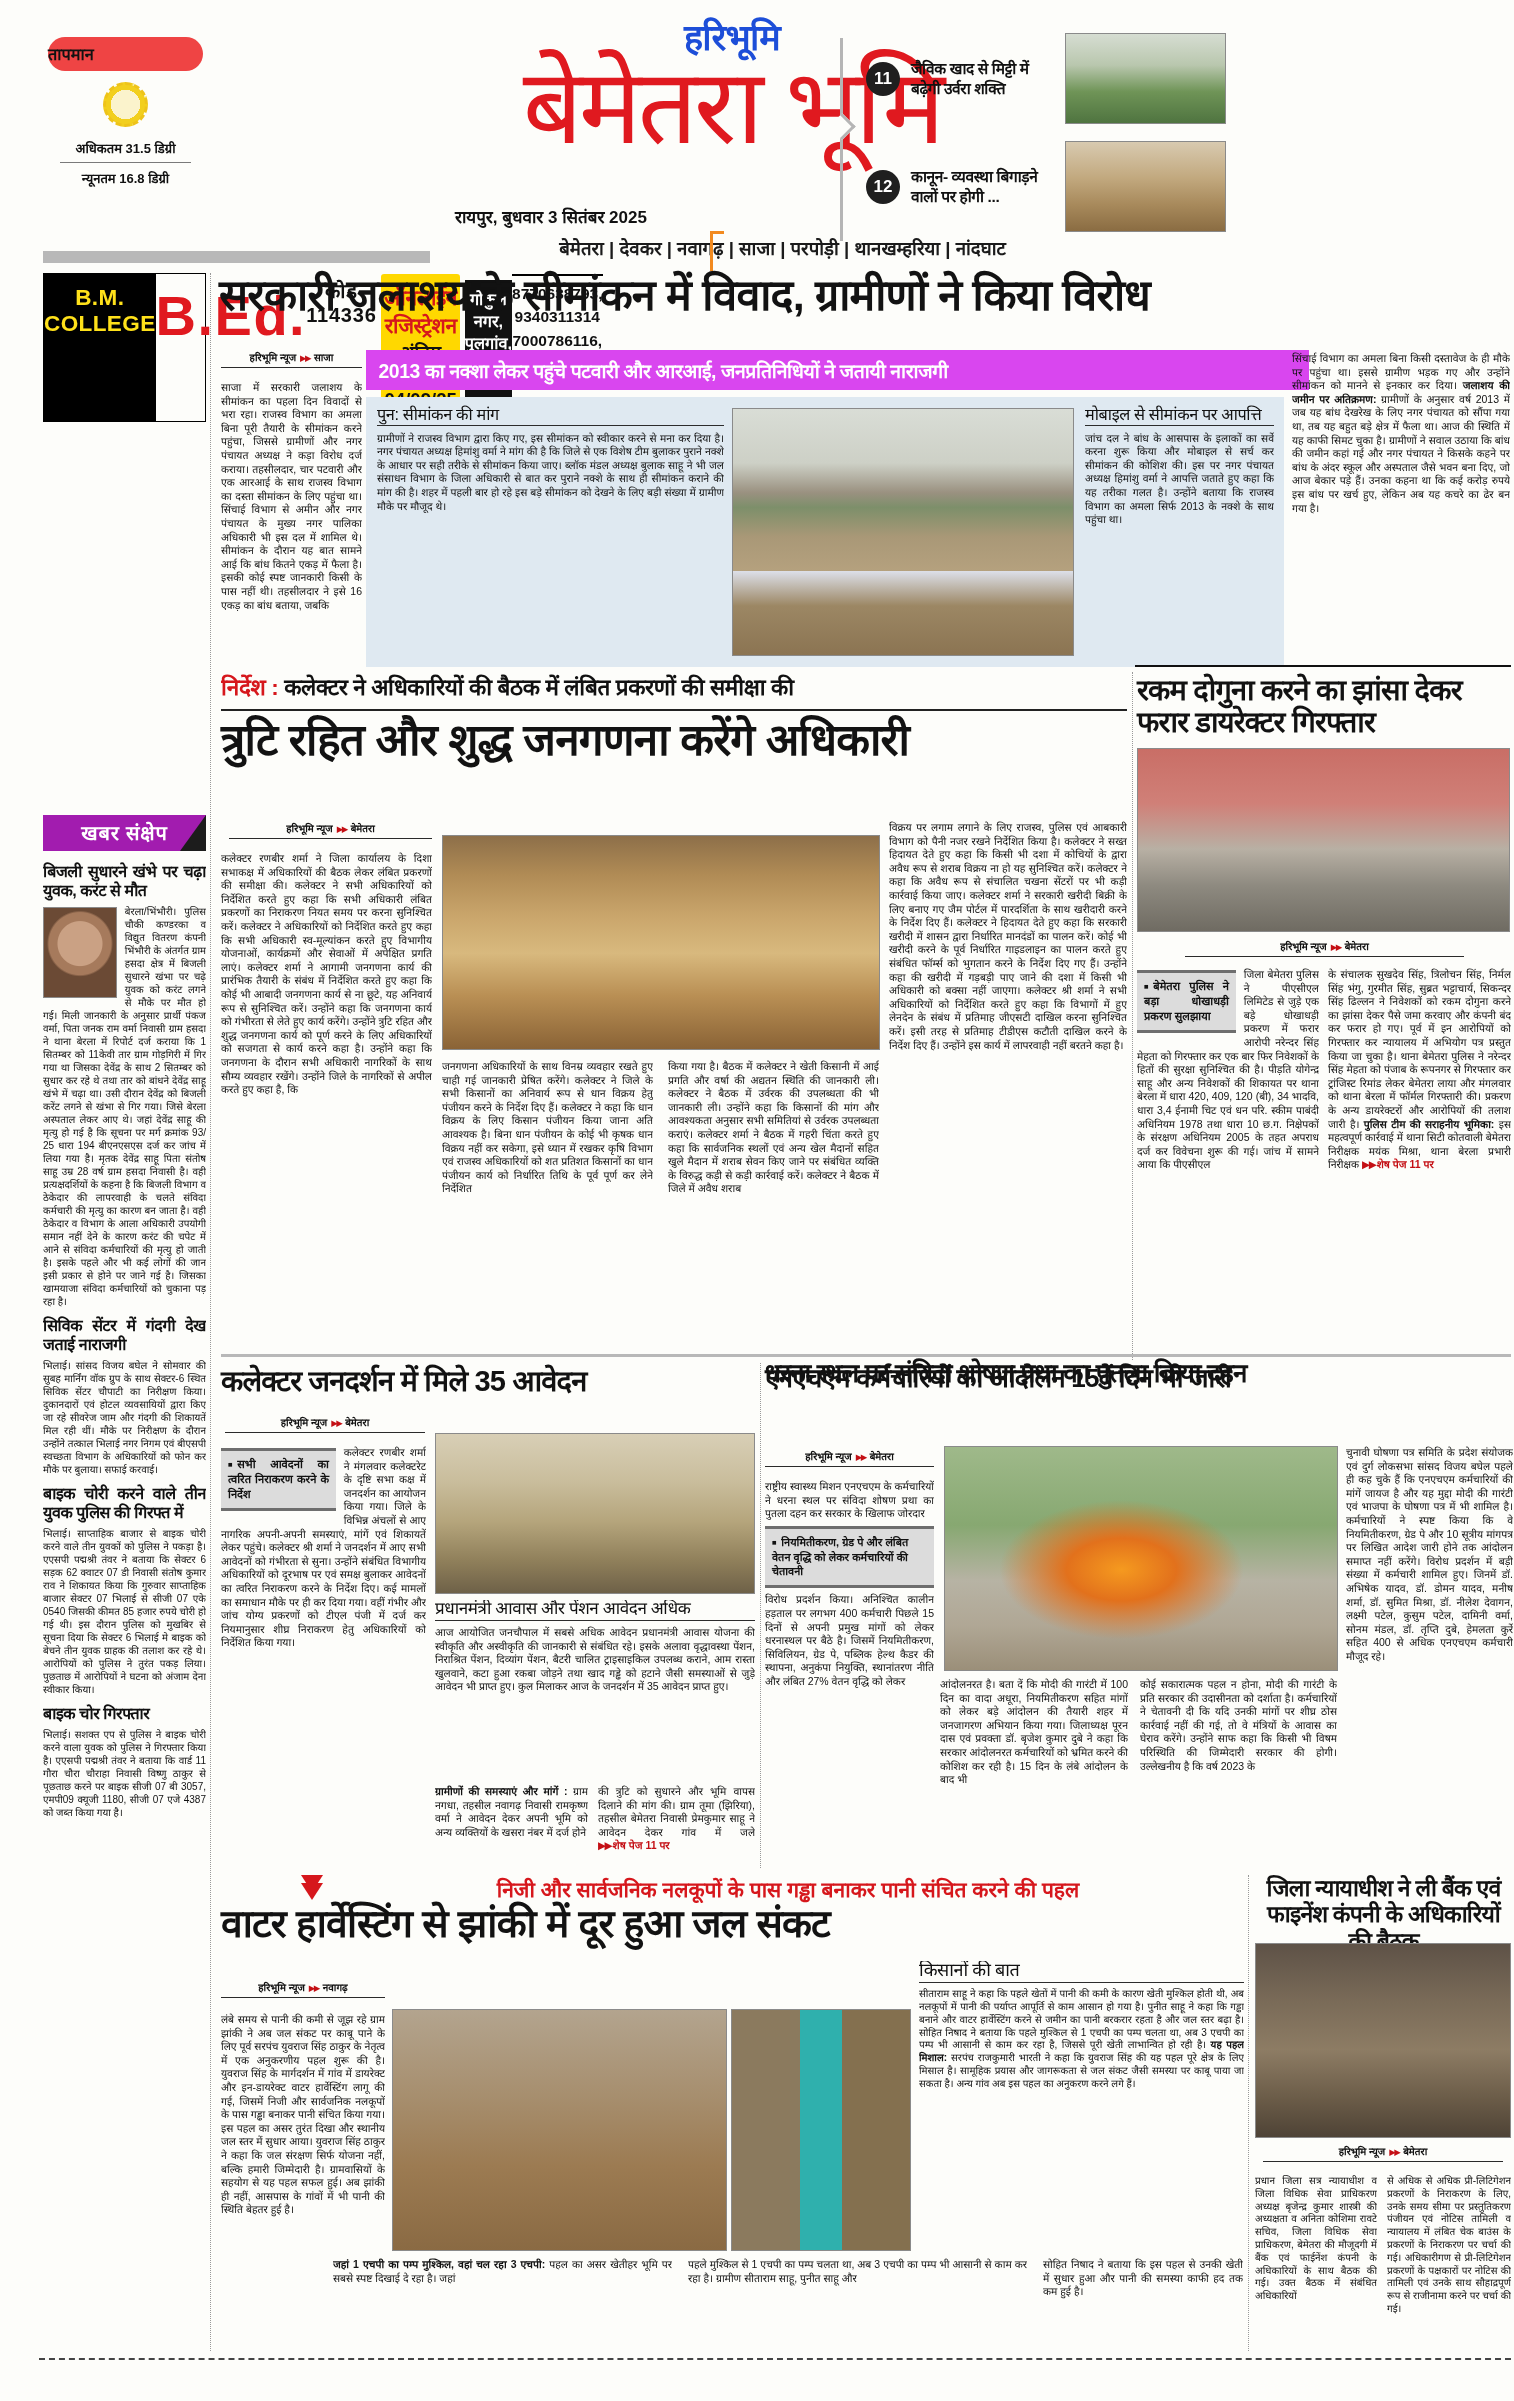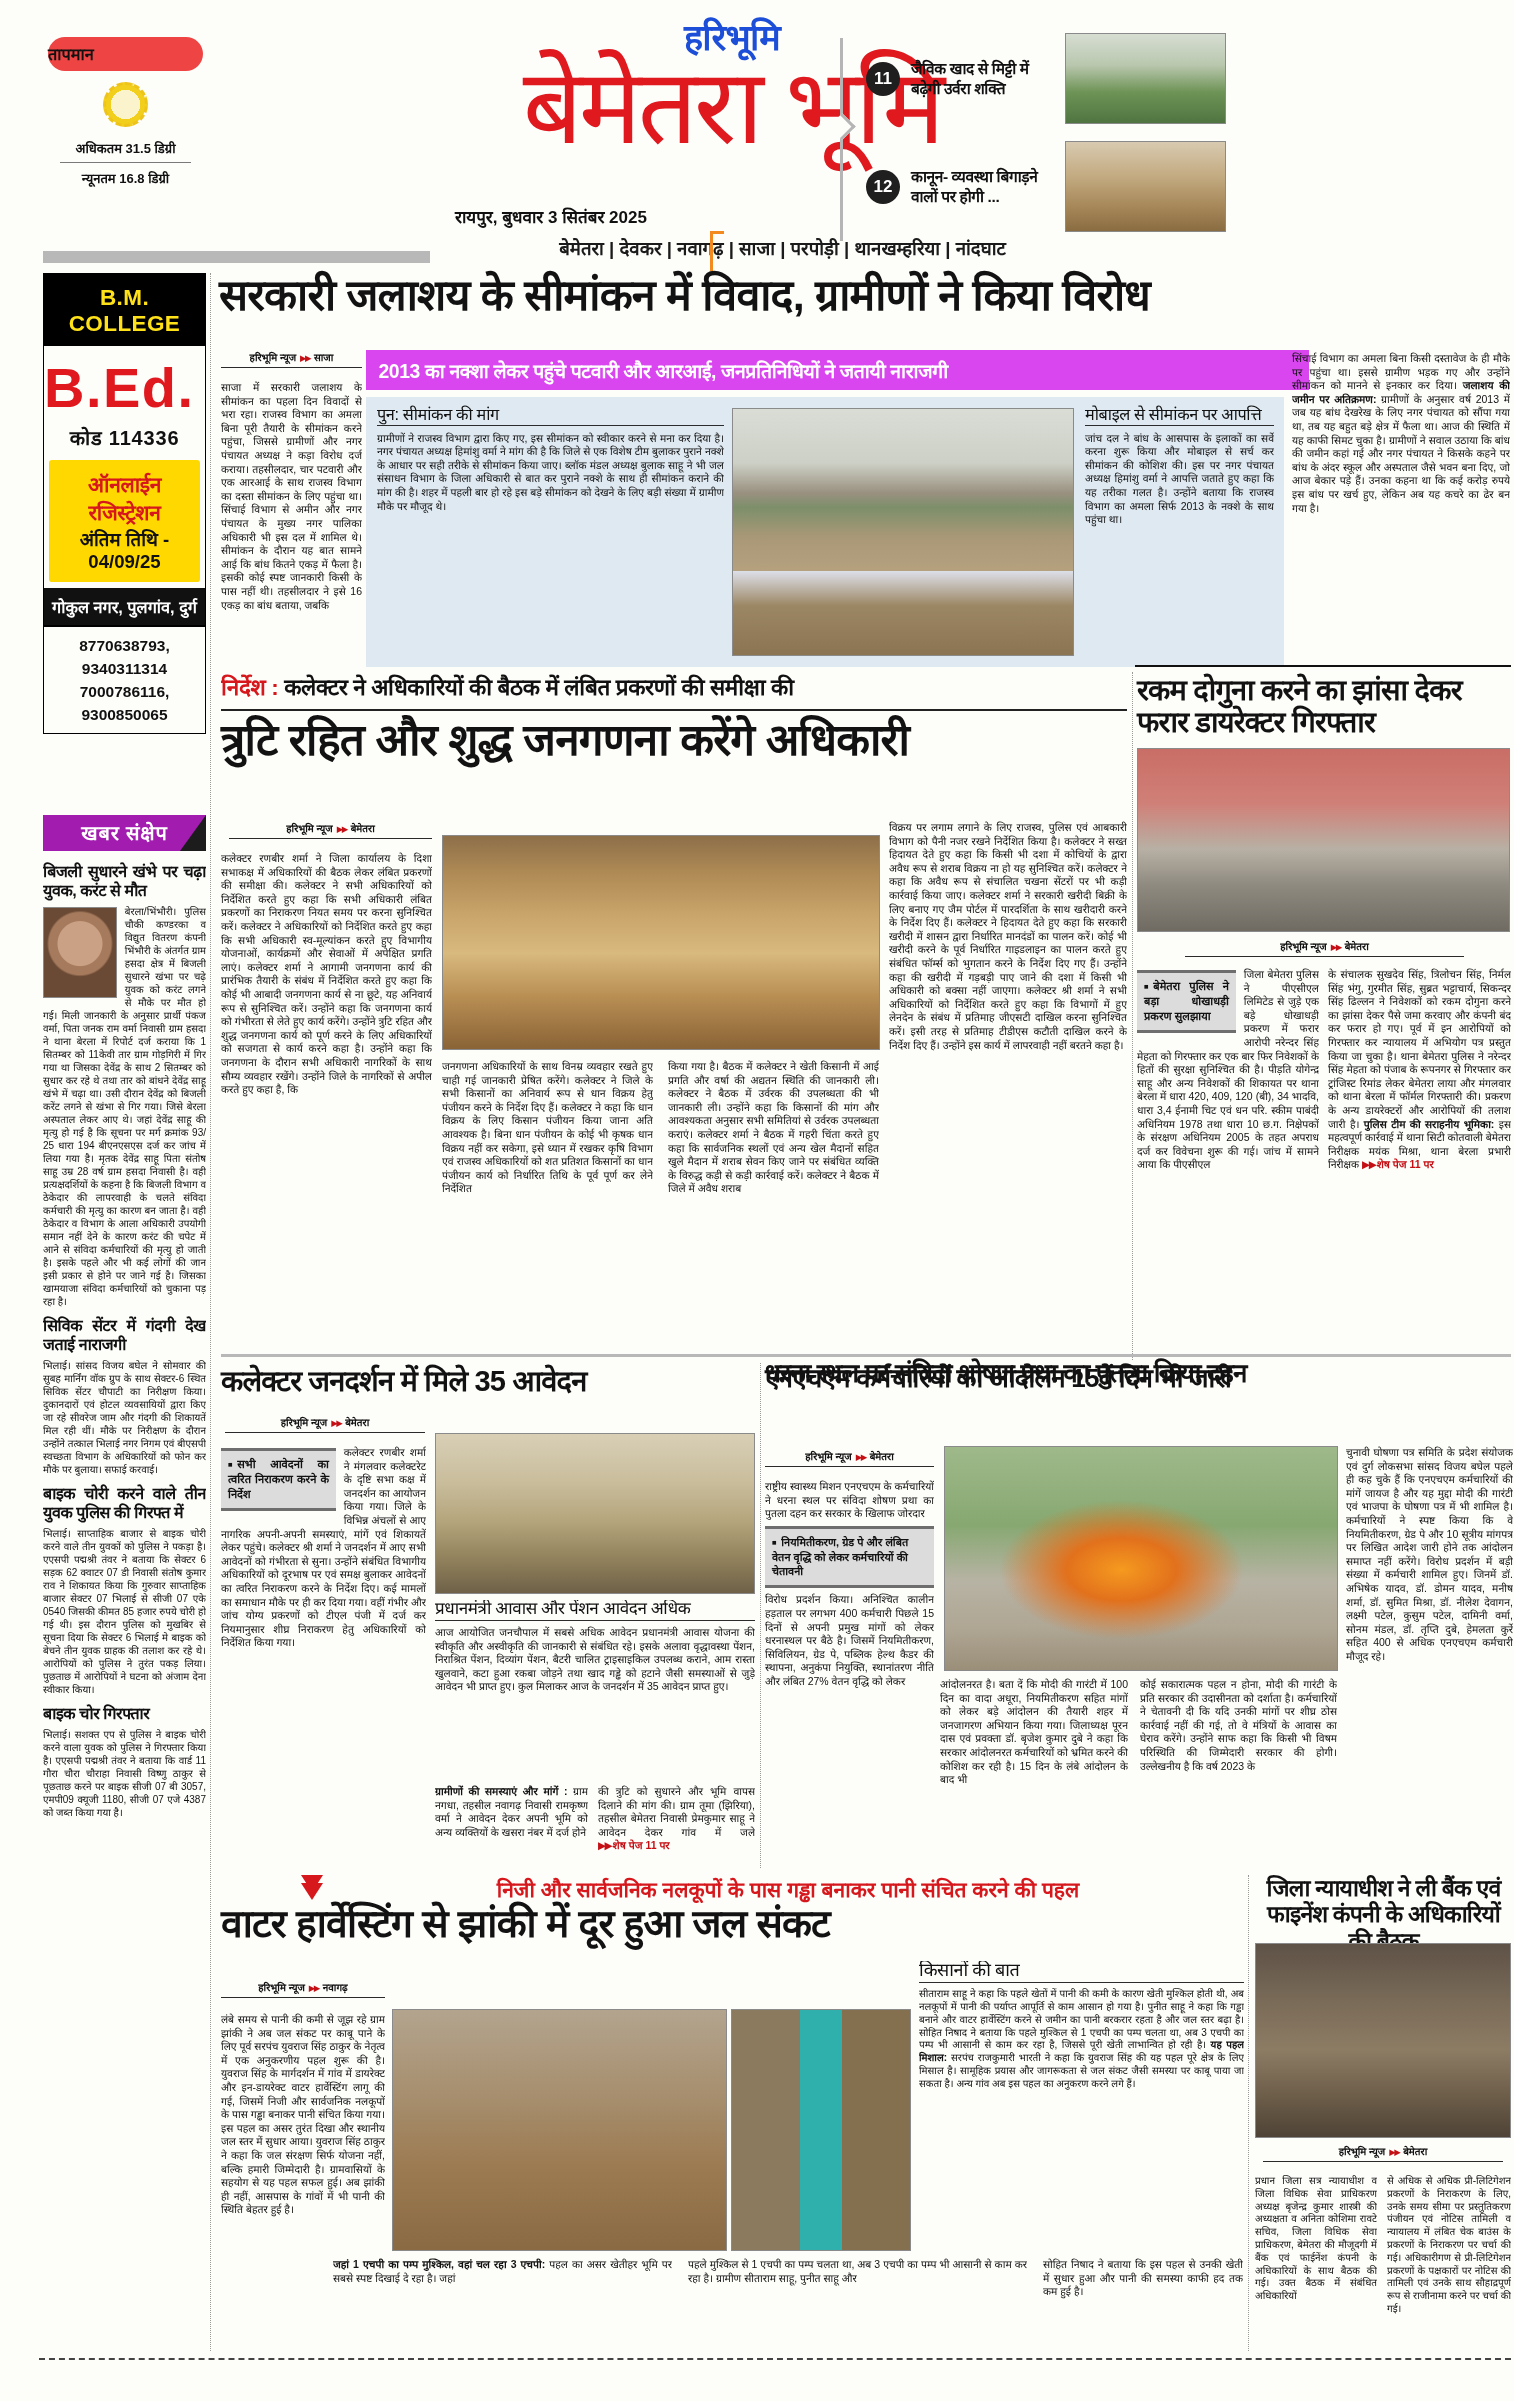--- a/index.html
+++ b/index.html
@@ -56,21 +56,21 @@
   .m-main{font-size:105px;font-weight:normal;color:#e0191f;letter-spacing:-3.9px;line-height:0.98;}
   .t-row{display:flex;gap:11px;align-items:center;margin-bottom:17px;}
   .t-circle{width:34px;height:34px;border-radius:50%;background:#1f1f1f;color:#fff;font-weight:bold;
             font-size:17px;display:flex;align-items:center;justify-content:center;flex:0 0 34px;}
   .t-title{width:143px;font-size:15.5px;font-weight:bold;line-height:1.25;letter-spacing:-0.4px;}
   .t-photo{width:161px;height:91px;flex:0 0 161px;}
   .t-rule{position:absolute;left:0;top:4.6px;bottom:7.7px;width:3.1px;background:#b5b5b5;}
   .t-chev{position:absolute;left:-7px;top:84px;width:15.5px;height:15.5px;border-top:3.1px solid #b5b5b5;
           border-right:3.1px solid #b5b5b5;transform:rotate(45deg);background:#fdfdfa;}
   
-  #ad{border:1.5px solid #000;box-sizing:border-box;display:flex;flex-direction:column;}
+  #ad{border:1.5px solid #000;box-sizing:border-box;display:flex;flex-direction:row;}
   .ad-top{background:#000;color:#ffe11a;font-weight:bold;font-size:22.5px;text-align:center;
           padding:11px 0 9.3px;letter-spacing:0.4px;}
   .ad-bed{color:#e0191f;font-weight:bold;font-size:56px;text-align:left;line-height:1.0;
           padding:14px 0 4.6px;letter-spacing:1.5px;}
   .ad-code{font-weight:bold;font-size:20px;text-align:center;padding:3.1px 0 9.3px;letter-spacing:0.8px;}
   .ad-yellow{background:#ffd800;text-align:center;padding:9.3px 3.1px;margin:0 4.6px;border-radius:3.1px;}
   .ad-reg{color:#d6171c;font-weight:bold;font-size:21px;letter-spacing:-0.4px;}
   .ad-date{font-weight:bold;font-size:18.6px;}
   .ad-addr{background:#111;color:#fff;font-weight:bold;font-size:16.3px;text-align:center;
            padding:7.7px 0;margin-top:6.2px;}

